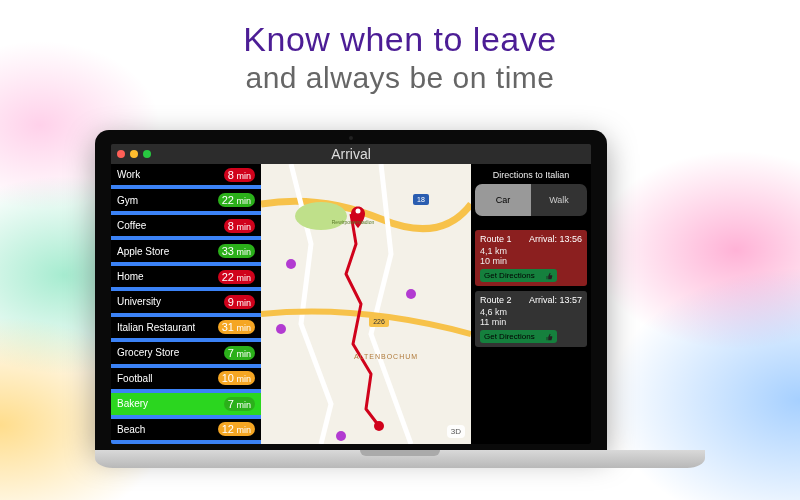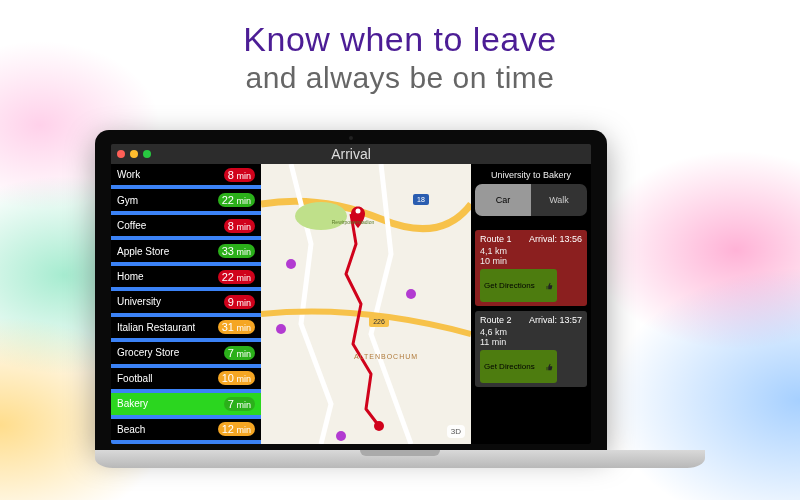--- a/index.html
+++ b/index.html
@@ -59,21 +59,21 @@
 .seg div{flex:1;display:flex;align-items:center;justify-content:center;cursor:pointer}
 .seg .on{background:#999;color:#000}
 .seg .off{background:#333;color:#ccc}
 
 .route{border-radius:3px;padding:4px 5px;margin-bottom:5px}
 .route.r1{background:#8b1f1f}
 .route.r2{background:#333}
 .route .hdr{display:flex;justify-content:space-between;margin-bottom:2px}
 .route .dist{font-size:9px;color:#eee}
 .route .dur{font-size:9px;color:#eee;margin-bottom:3px}
-.dirbtn{background:#4d7c0f;color:#000;border:none;border-radius:3px;font-size:8px;padding:12px 4px;display:flex;align-items:center;gap:10px;cursor:pointer}
+.dirbtn{background:#15803d;color:#000;border:none;border-radius:3px;font-size:8px;padding:2px 4px;display:flex;align-items:center;gap:10px;cursor:pointer}
 .dirbtn svg{width:8px;height:8px}
 
 .map-ctrl{position:absolute;bottom:6px;right:6px;background:rgba(255,255,255,.9);border-radius:4px;padding:2px 4px;font-size:8px;color:#555}
 </style>
 </head>
 <body>
 
 <div class="bg"></div>
 
 <div class="headline">
@@ -175,21 +175,21 @@
               <rect x="108" y="152" width="20" height="11" rx="2" fill="#f7c24a"></rect>
               <text x="118" y="160" font-size="7" fill="#333" text-anchor="middle">226</text>
             </g>
             <text x="125" y="195" font-size="7" fill="#b07a3a" letter-spacing="1" text-anchor="middle">ALTENBOCHUM</text>
             <text x="92" y="60" font-size="5" fill="#5a7a2a" text-anchor="middle">Rewirpower­stadion</text>
           </svg>
           <div class="map-ctrl">3D</div>
         </div>
 
         <div class="panel">
-          <div class="panel-title">University to Bakery</div>
+          <div class="panel-title">Directions to Italian</div>
           <div class="seg">
             <div class="on">Car</div>
             <div class="off">Walk</div>
           </div>
           <div id="routes">
               <div class="route r1">
                 <div class="hdr">
                   <span>Route 1</span>
                   <span><span>Arrival:</span> <span>13:56</span></span>
                 </div>

